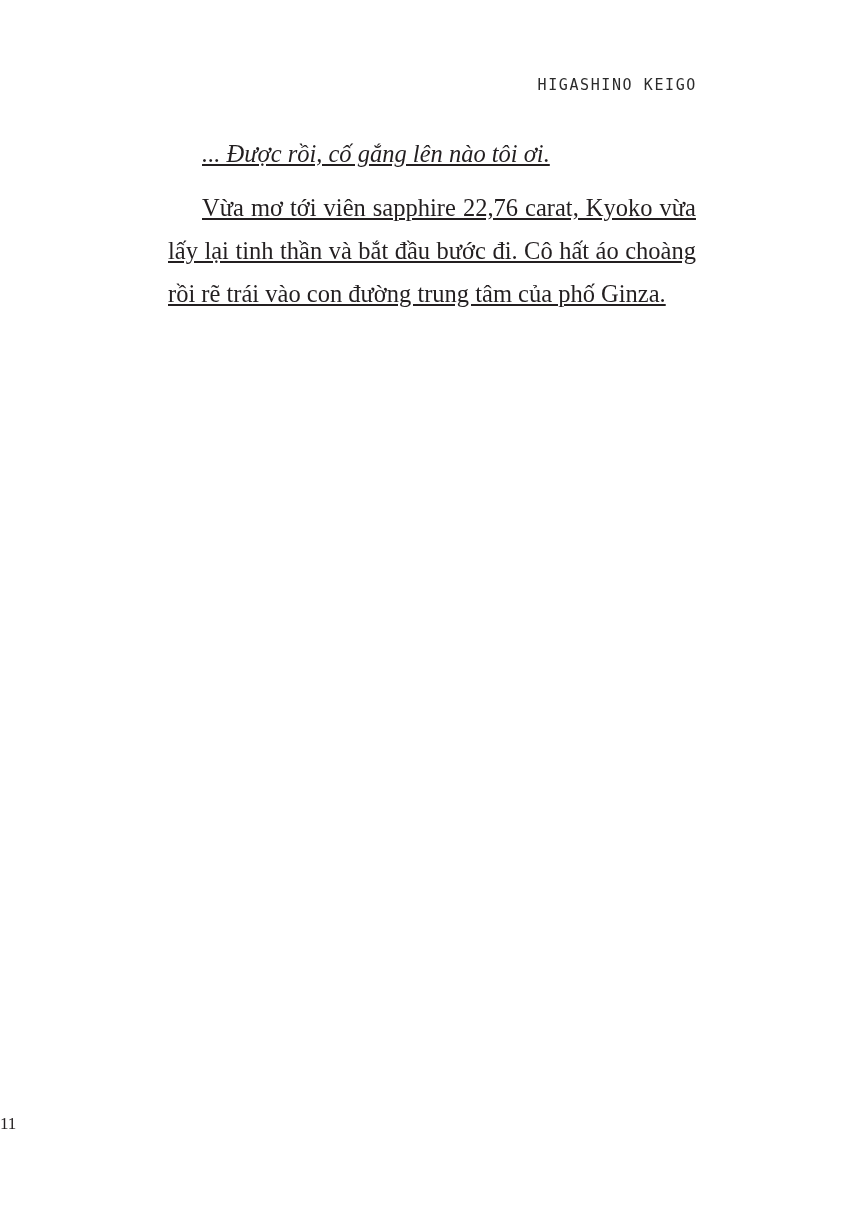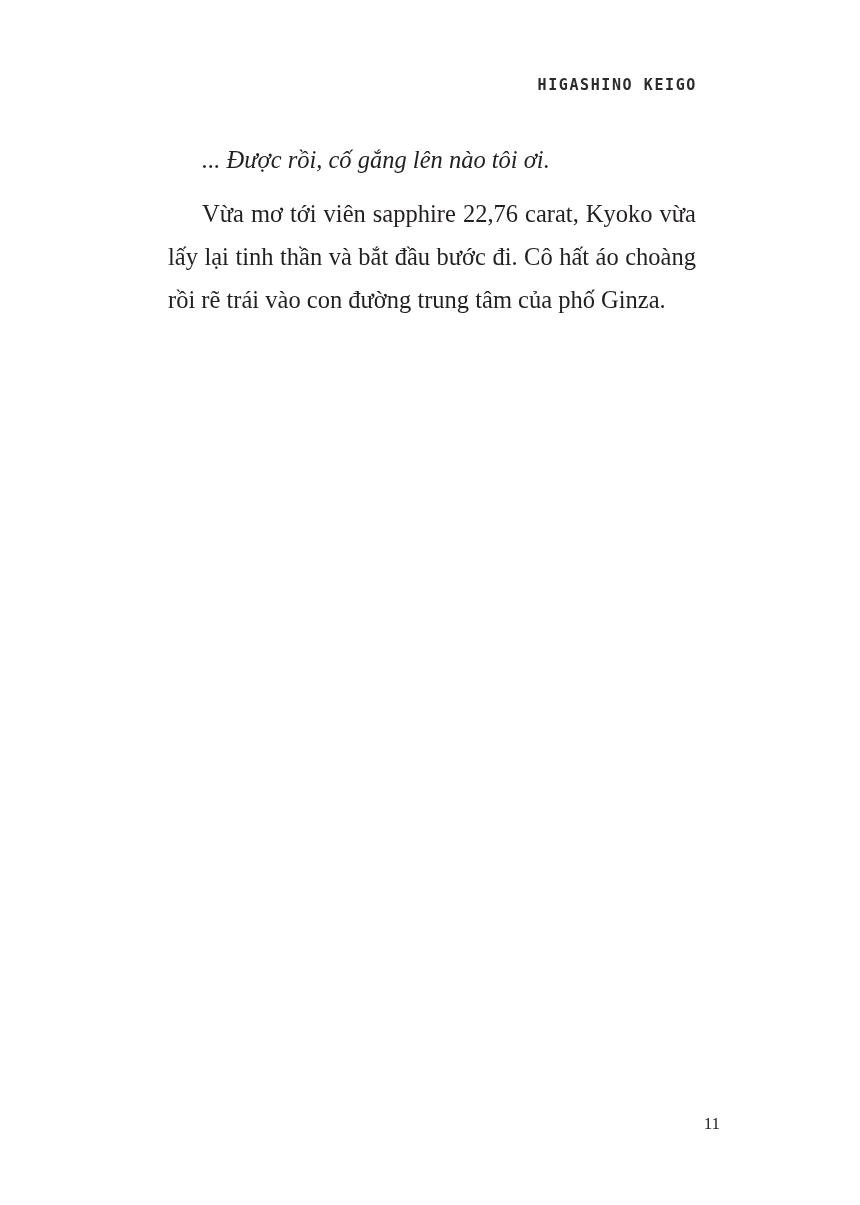--- a/index.html
+++ b/index.html
@@ -14,49 +14,50 @@
       overflow: hidden;
       color: #231f20;
       font-family: "Liberation Serif", "DejaVu Serif", serif;
     }
     .running-header {
       position: absolute;
       top: 76px;
       right: 163px;
       font-family: "DejaVu Sans Mono", "Liberation Mono", monospace;
       font-size: 15px;
-      font-weight: bold;
+      font-weight: normal;
       letter-spacing: 1.6px;
       color: #2b2b2b;
       text-transform: uppercase;
       margin-left: 12px;
     }
     .body-text {
       position: absolute;
       left: 168px;
       top: 132px;
       width: 528px;
       font-size: 24.5px;
       line-height: 43px;
     }
     .para {
-      margin: 6px 0 11px 0;
+      margin: 0 0 11px 0;
       text-indent: 34px;
       text-align: justify;
       text-align-last: left;
+      text-decoration: underline;
     }
     .para.italic {
       font-style: italic;
     }
     .page-number {
       position: absolute;
       top: 1114px;
       left: 0;
       width: 720px;
-      text-align: right;
+      text-align: left;
       font-size: 17px;
     }
   </style>
 </head>
 <body>
 
 <div class="running-header">HIGASHINO KEIGO</div>
 
 <div class="body-text">
   <p class="para italic">... Được rồi, cố gắng lên nào tôi ơi.</p>

